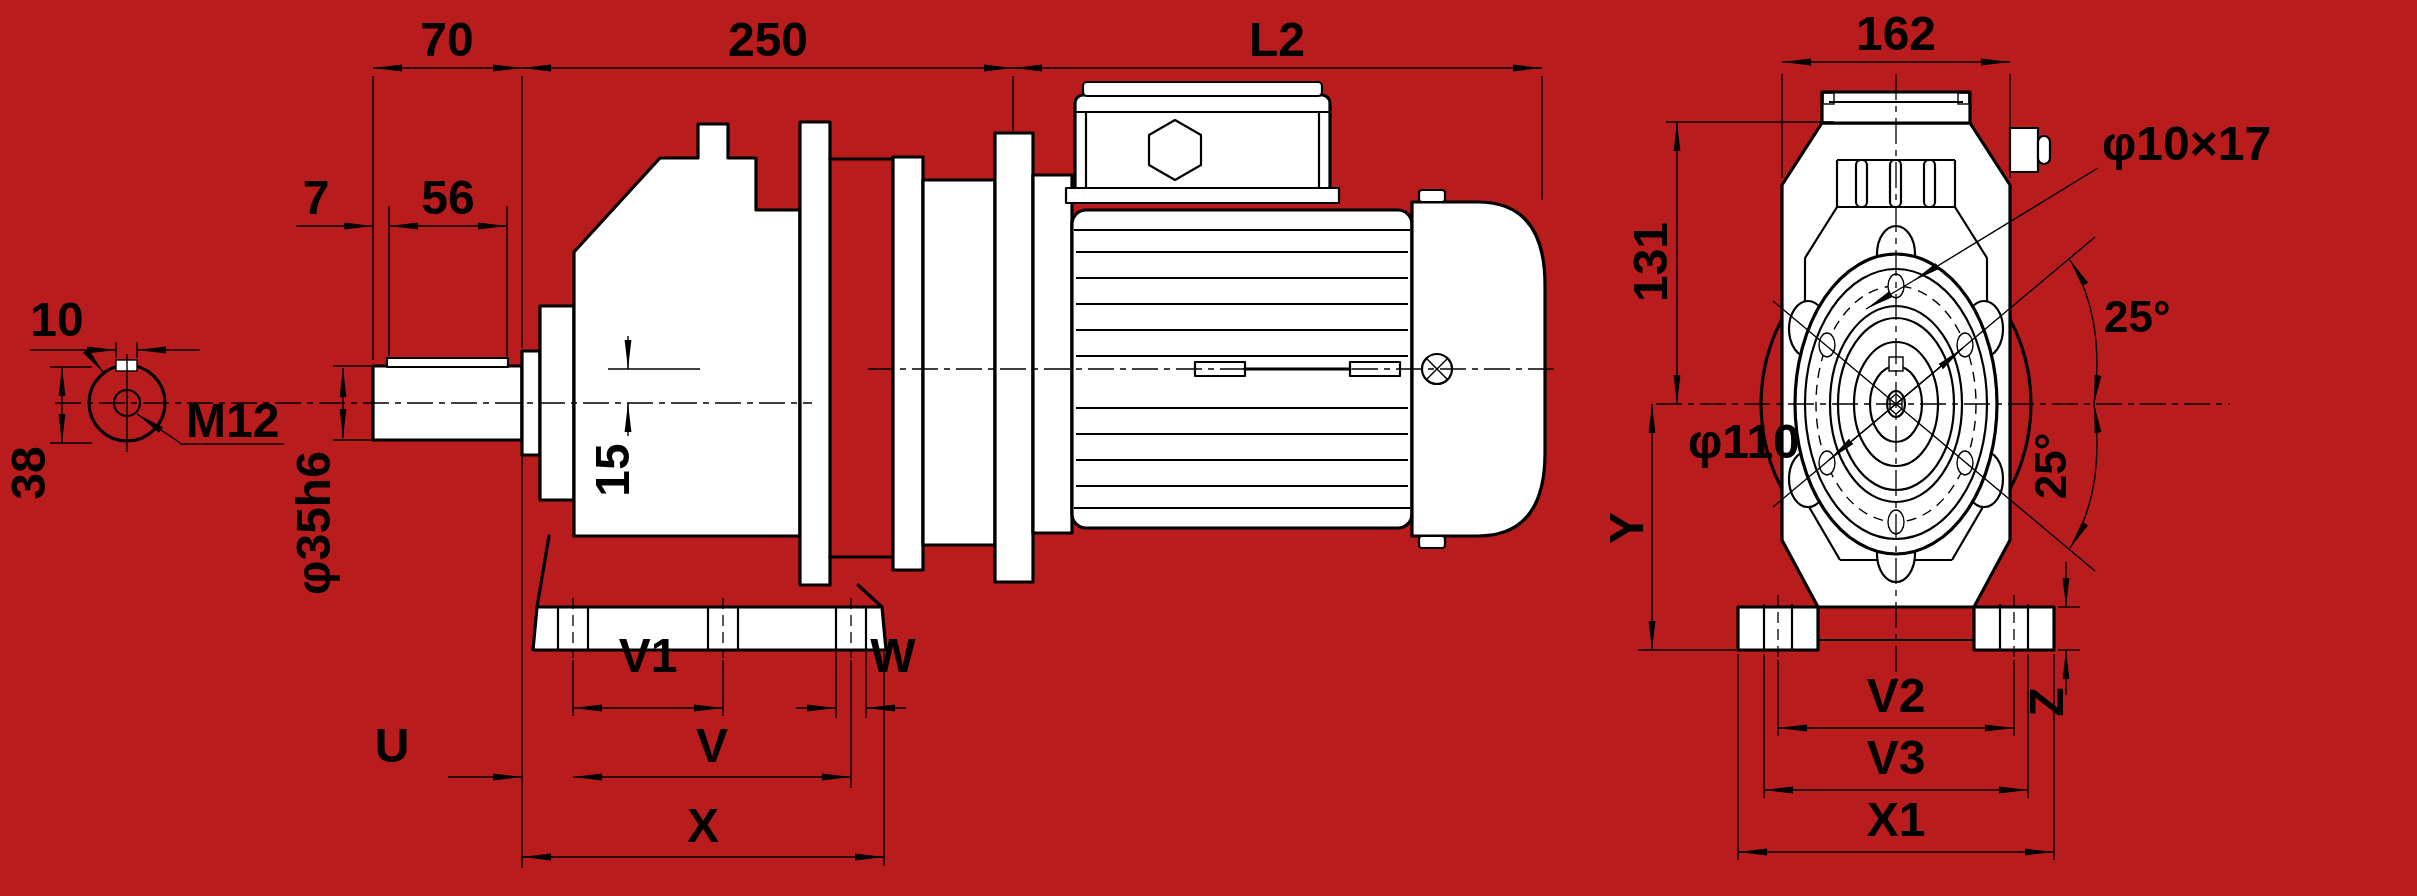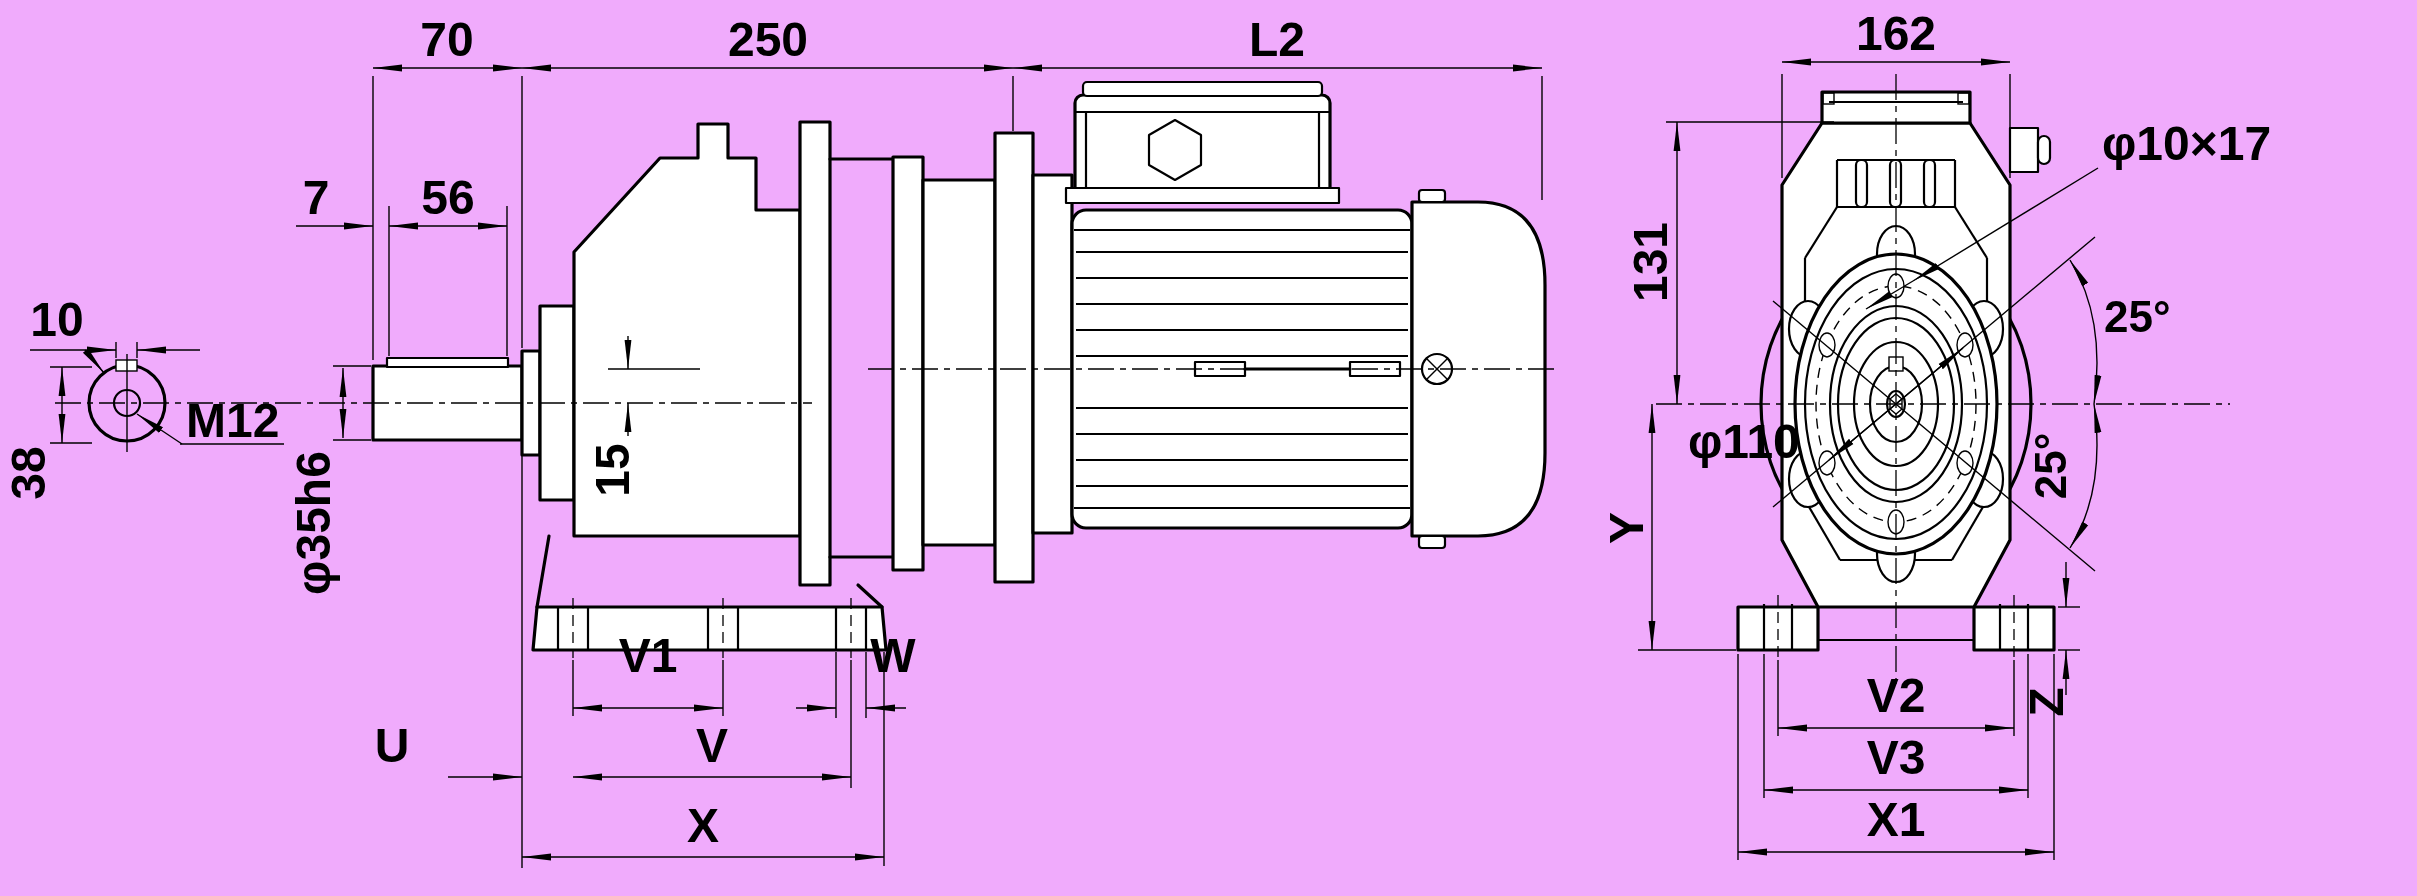--- a/index.html
+++ b/index.html
@@ -1,16 +1,16 @@
 <!DOCTYPE html>
 <html><head>
 <meta charset="utf-8">
 <style>
   html,body{margin:0;padding:0;background:#fff;}
-  .page{width:2417px;height:896px;background:#f0abfc;position:relative;font-family:"Liberation Sans",sans-serif;}
+  .page{width:2417px;height:896px;background:#b91c1c;position:relative;font-family:"Liberation Sans",sans-serif;}
   svg{display:block;}
   
   .o  {fill:none;stroke:#000;stroke-width:3.2;stroke-linejoin:round;stroke-linecap:round;}
   .ow {fill:#fff;stroke:#000;stroke-width:3.2;stroke-linejoin:round;}
   .m  {fill:none;stroke:#000;stroke-width:2.2;stroke-linejoin:round;}
   .mw {fill:#fff;stroke:#000;stroke-width:2.2;stroke-linejoin:round;}
   .t  {fill:none;stroke:#000;stroke-width:1.4;}
   .tw {fill:#fff;stroke:#000;stroke-width:1.4;}
   .dim{fill:none;stroke:#000;stroke-width:1.4;}
   .cl {fill:none;stroke:#000;stroke-width:1.3;stroke-dasharray:26 6 6 6;}

